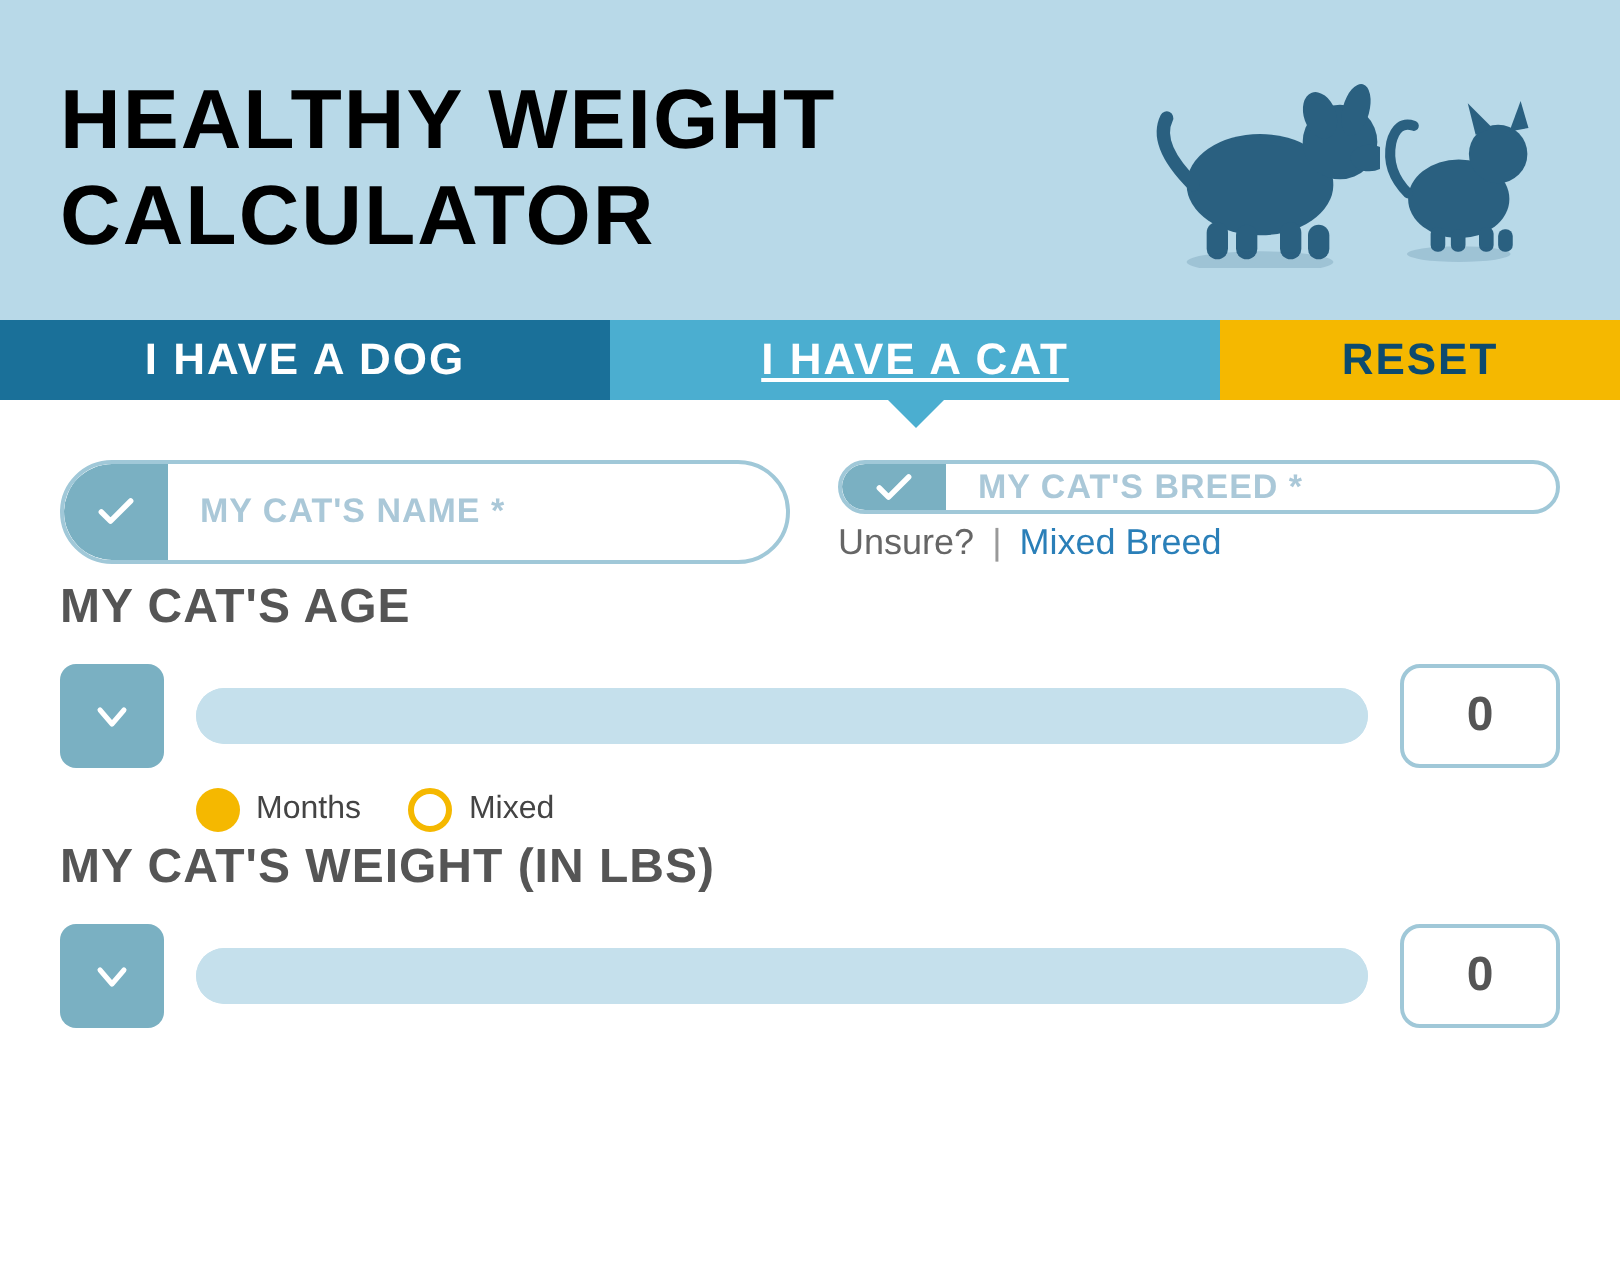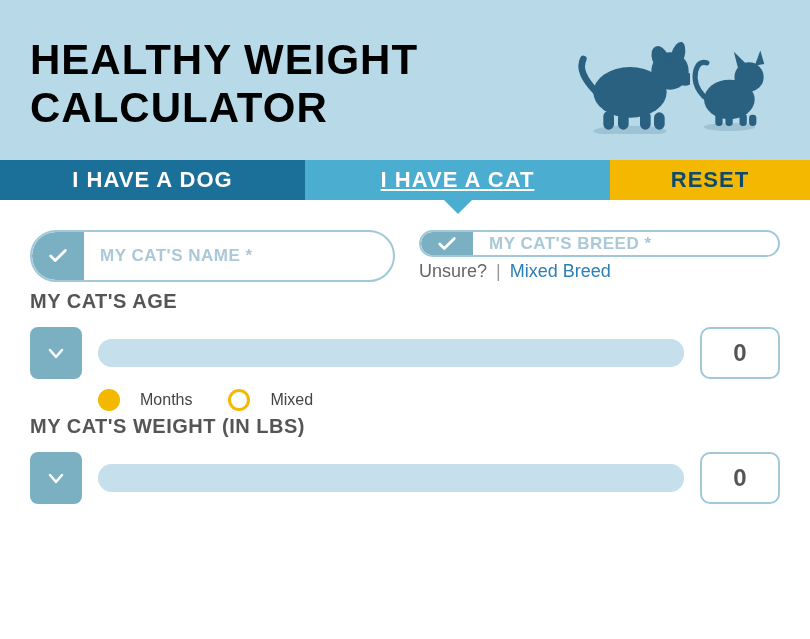--- a/index.html
+++ b/index.html
@@ -158,21 +158,21 @@
       color: #2a7fb8;
       text-decoration: none;
     }
     .breed-helper .separator {
       color: #999;
       margin: 0 4px;
     }
 
     
     .section-title {
-      font-size: 20px;
+      font-size: 24px;
       font-weight: bold;
       color: #555;
       margin-bottom: 14px;
       letter-spacing: 0.5px;
     }
 
     
     .slider-row {
       display: flex;
       align-items: center;
@@ -220,21 +220,21 @@
       font-size: 24px;
       font-weight: bold;
       color: #555;
       flex-shrink: 0;
     }
 
     
     .toggle-row {
       display: flex;
       align-items: center;
-      gap: 20px;
+      gap: 8px;
       padding-left: 68px;
       margin-bottom: 4px;
     }
     .toggle-dot-yellow {
       width: 22px;
       height: 22px;
       background: #f5b800;
       border-radius: 50%;
       flex-shrink: 0;
     }

